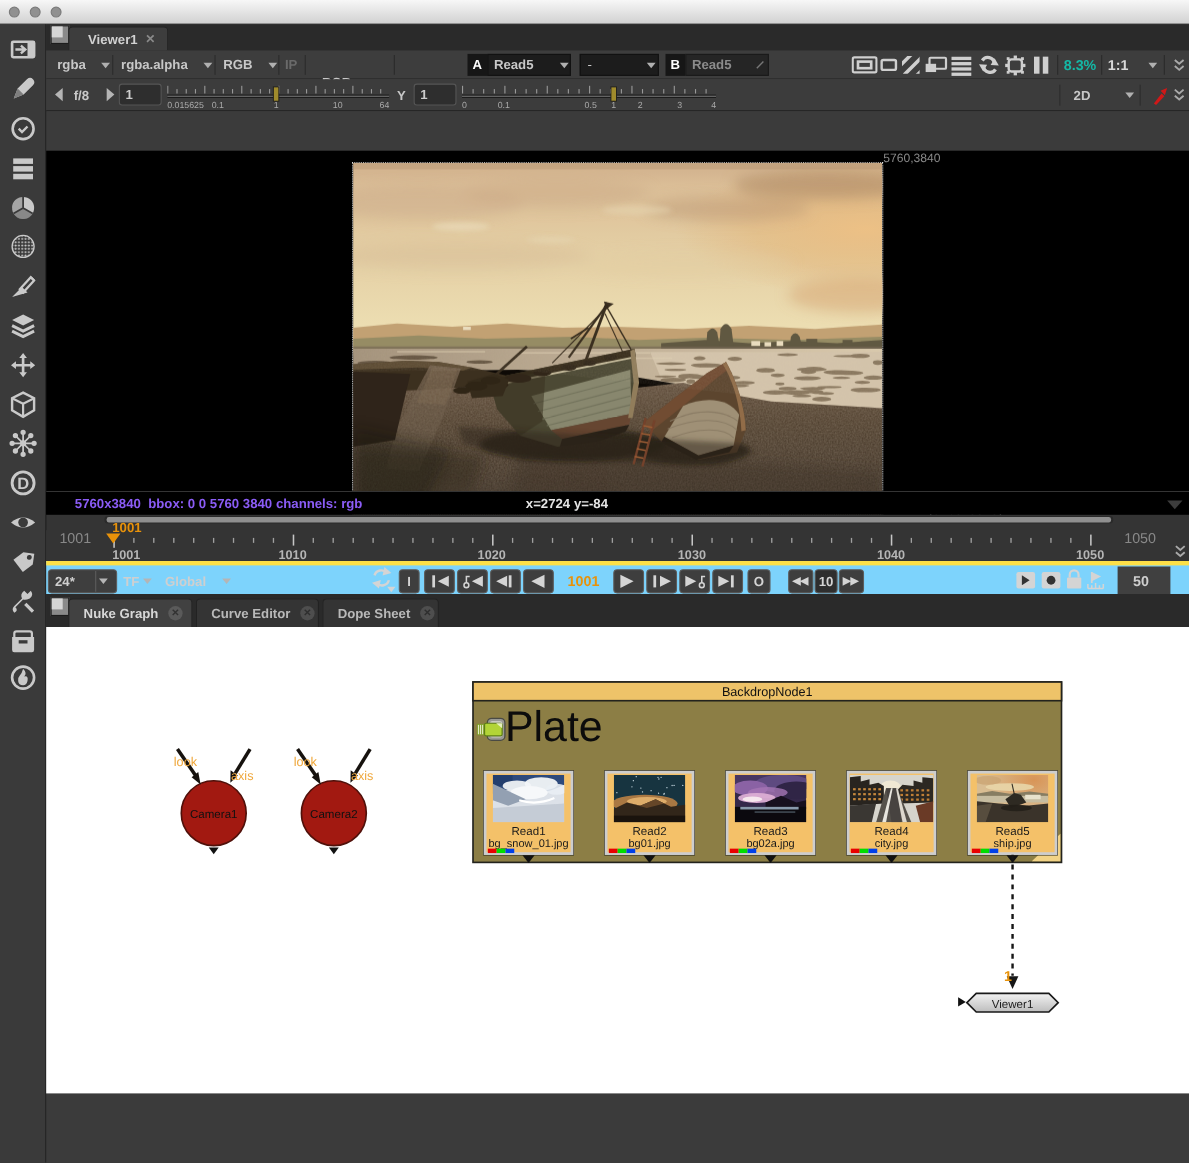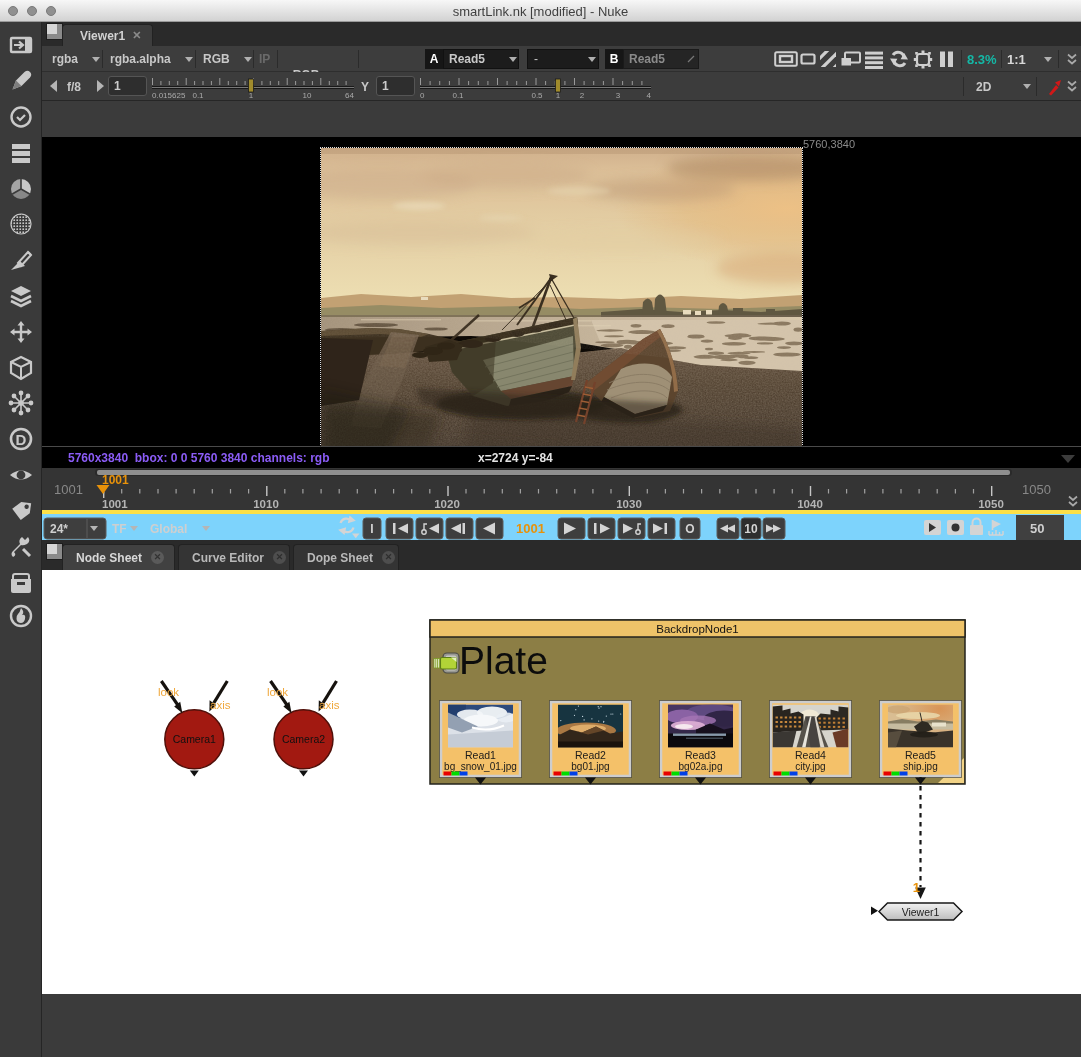--- a/index.html
+++ b/index.html
@@ -11,21 +11,20 @@
 .sep { width:1px; background:#2b2b2b; }
 </style>
 </head>
 <body>
 <div id="root">
 
 <div class="abs" style="left:0;top:0;width:1081px;height:22px;background:linear-gradient(#f7f7f7,#d2d2d2);border-bottom:1px solid #9a9a9a;">
   <div class="abs" style="left:8px;top:6px;width:10px;height:10px;border-radius:5px;background:#909090;border:1px solid #7a7a7a;"></div>
   <div class="abs" style="left:27px;top:6px;width:10px;height:10px;border-radius:5px;background:#909090;border:1px solid #7a7a7a;"></div>
   <div class="abs" style="left:46px;top:6px;width:10px;height:10px;border-radius:5px;background:#909090;border:1px solid #7a7a7a;"></div>
-  <div class="abs" style="left:0;top:4px;width:100%;text-align:center;font-size:13px;color:#3f3f3f;">smartLink.nk [modified] - Nuke</div>
 </div>
 
 <div id="leftbar" class="abs" style="left:0;top:22px;width:42px;height:1035px;background:#3a3a3a;border-right:1px solid #252525;">
   <svg class="abs" style="left:7px;top:9px;" width="28" height="28" viewBox="0 0 28 28">
         <rect x="4" y="7" width="20" height="14" rx="1" fill="none" stroke="#c9c9c9" stroke-width="2.4"></rect>
         <rect x="18" y="7" width="6" height="14" fill="#c9c9c9"></rect>
         <path d="M7 14 h8 M12 10.5 l4 3.5 -4 3.5" stroke="#c9c9c9" stroke-width="2.2" fill="none"></path>
       </svg>
   <svg class="abs" style="left:7px;top:45px;" width="28" height="28" viewBox="0 0 28 28">
         <path d="M5.5 22.5 L9 13.5 L17.5 5 Q20.5 2.5 23 5 Q25.5 7.5 23 10.5 L14.5 19 L5.5 22.5 Z" fill="#c9c9c9"></path>
@@ -716,21 +715,21 @@
         <rect x="974" y="1" width="48" height="27" fill="#404040"></rect>
         <text x="988" y="19" font-size="13" fill="#cfcfcf" font-weight="bold" text-anchor="start" font-family="Liberation Sans">50</text>
       </svg>
   </div>
 
 <div class="abs" style="left:42px;top:540px;width:1039px;height:30px;background:#2a2a2a;">
   <div class="abs" style="left:4px;top:3px;width:17px;height:17px;background:#8a8a8a;border:1px solid #1d1d1d;">
     <div class="abs" style="left:0;top:0;width:10px;height:10px;background:#d6d6d6;"></div>
   </div>
   <div class="abs" style="left:20px;top:4px;width:113px;height:26px;background:#414141;border:1px solid #222;border-bottom:none;border-radius:4px 4px 0 0;display:flex;align-items:center;">
-    <span style="margin-left:13px;font-size:12px;font-weight:bold;color:#d8d8d8;">Node Sheet</span>
+    <span style="margin-left:13px;font-size:12px;font-weight:bold;color:#d8d8d8;">Nuke Graph</span>
     <span style="margin-left:9px;width:13px;height:13px;border-radius:7px;background:#5a5a5a;color:#323232;font-size:9px;font-weight:bold;text-align:center;line-height:13px;">✕</span>
   </div>
   <div class="abs" style="left:136px;top:4px;width:112px;height:26px;background:#343434;border:1px solid #222;border-bottom:none;border-radius:4px 4px 0 0;display:flex;align-items:center;">
     <span style="margin-left:13px;font-size:12px;font-weight:bold;color:#b9b9b9;">Curve Editor</span>
     <span style="margin-left:9px;width:13px;height:13px;border-radius:7px;background:#4e4e4e;color:#2e2e2e;font-size:9px;font-weight:bold;text-align:center;line-height:13px;">✕</span>
   </div>
   <div class="abs" style="left:251px;top:4px;width:106px;height:26px;background:#343434;border:1px solid #222;border-bottom:none;border-radius:4px 4px 0 0;display:flex;align-items:center;">
     <span style="margin-left:13px;font-size:12px;font-weight:bold;color:#b9b9b9;">Dope Sheet</span>
     <span style="margin-left:9px;width:13px;height:13px;border-radius:7px;background:#4e4e4e;color:#2e2e2e;font-size:9px;font-weight:bold;text-align:center;line-height:13px;">✕</span>
   </div>

